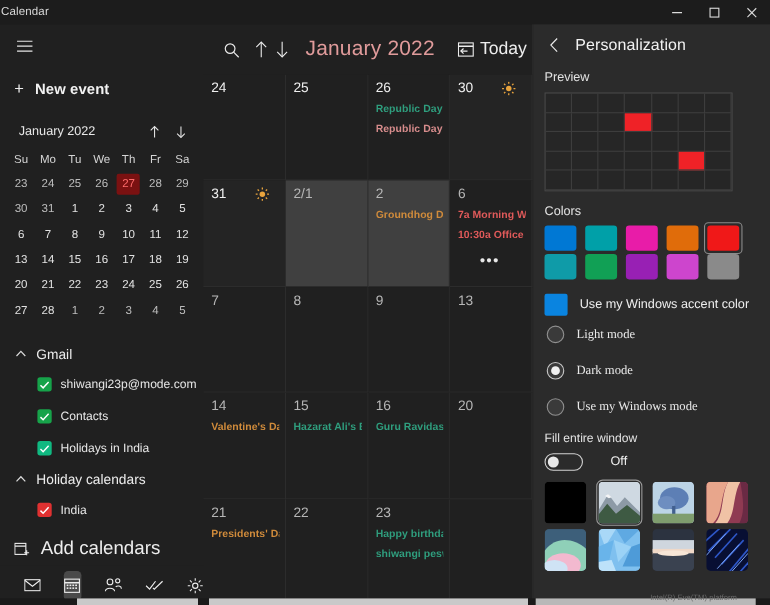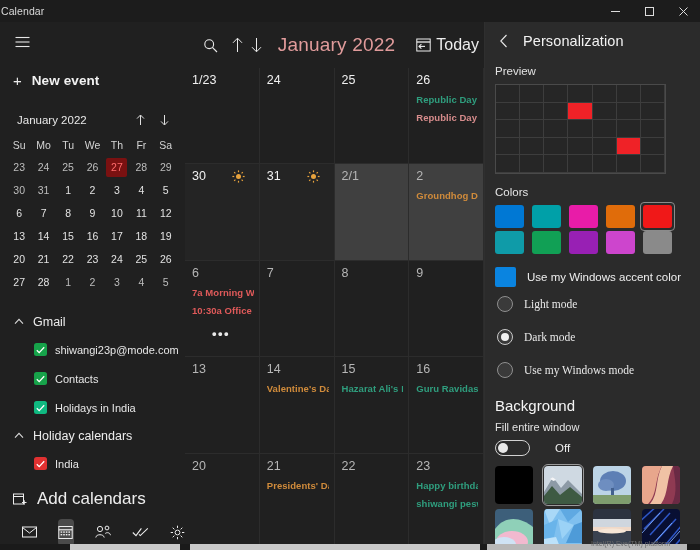--- a/index.html
+++ b/index.html
@@ -683,25 +683,20 @@
             <line x1="3" y1="8.4" x2="9" y2="8.4" stroke="currentColor" stroke-width="1.1"></line>
             <polyline points="5.4,6.1 3,8.4 5.4,10.7" fill="none" stroke="currentColor" stroke-width="1.1"></polyline>
           </svg>
           <span>Today</span>
         </div>
       </div>
 
       <div class="grid" id="cal-grid">
           <div class="cell">
             <div class="daynum">
-              <span>1/23</span>
-            </div>
-          </div>
-          <div class="cell">
-            <div class="daynum">
               <span>24</span>
             </div>
           </div>
           <div class="cell">
             <div class="daynum">
               <span>25</span>
             </div>
           </div>
           <div class="cell">
             <div class="daynum">
@@ -909,21 +904,20 @@
           <div class="radio-row">
             <div class="radio on"></div>
             <div class="radio-label">Dark mode</div>
           </div>
           <div class="radio-row">
             <div class="radio"></div>
             <div class="radio-label">Use my Windows mode</div>
           </div>
         </div>
 
-      <div class="bg-title">Background</div>
       <div class="fill-label">Fill entire window</div>
       <div class="toggle-row">
         <div class="toggle">
           <div class="knob"></div>
         </div>
         <div class="toggle-val">Off</div>
       </div>
 
       <div class="thumbs" id="thumbs">
           <div class="thumb">

